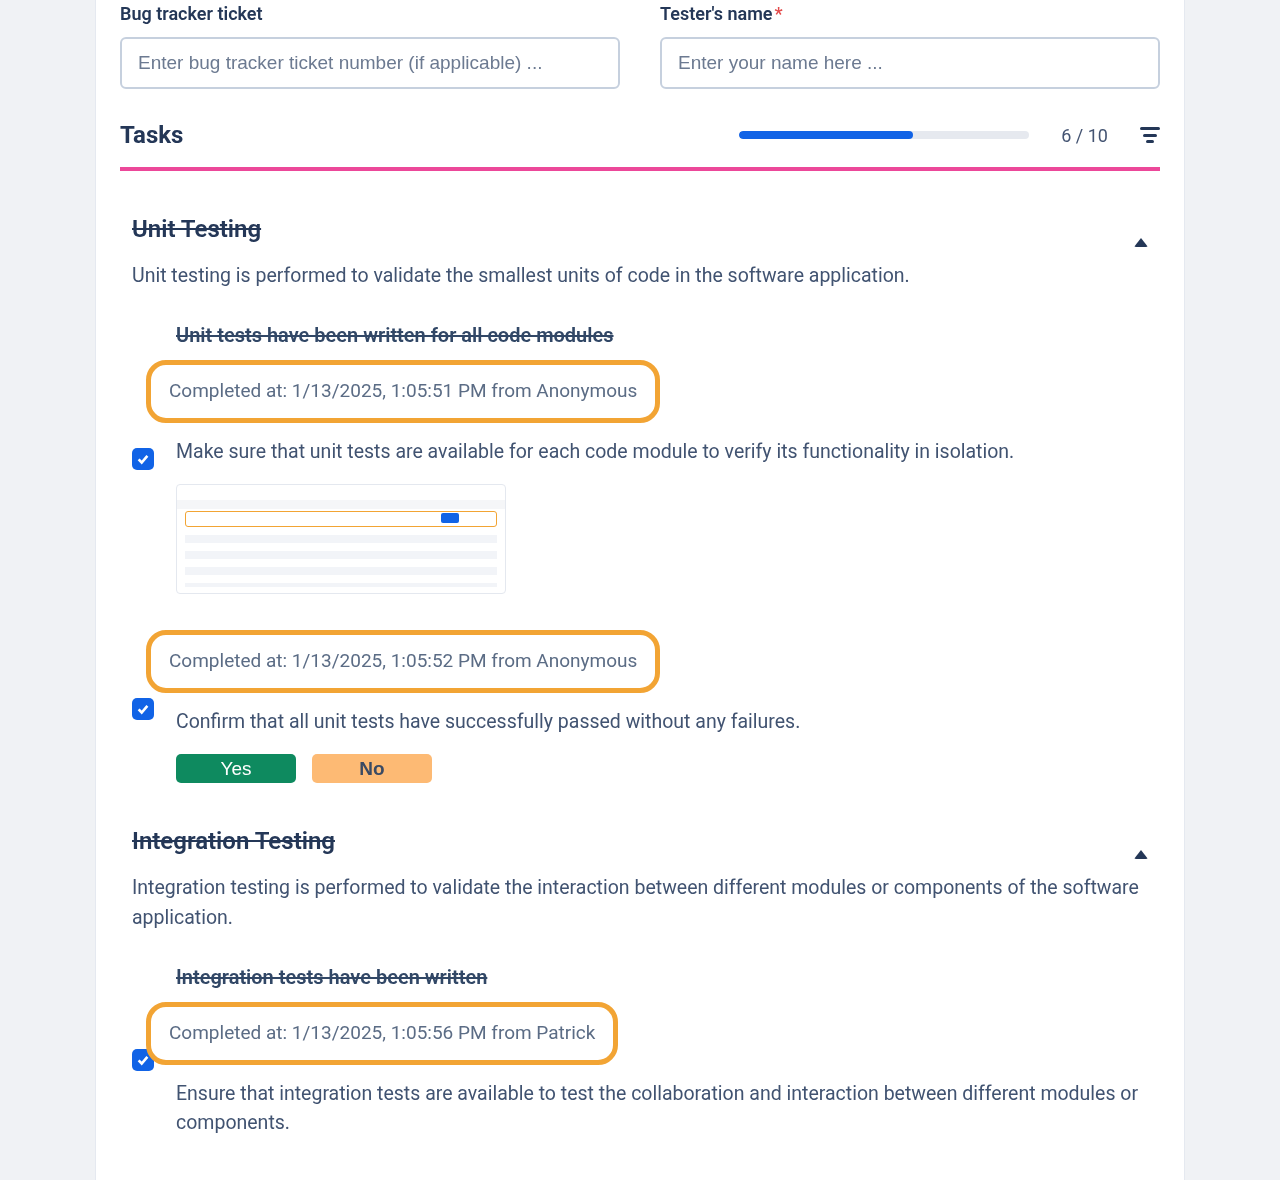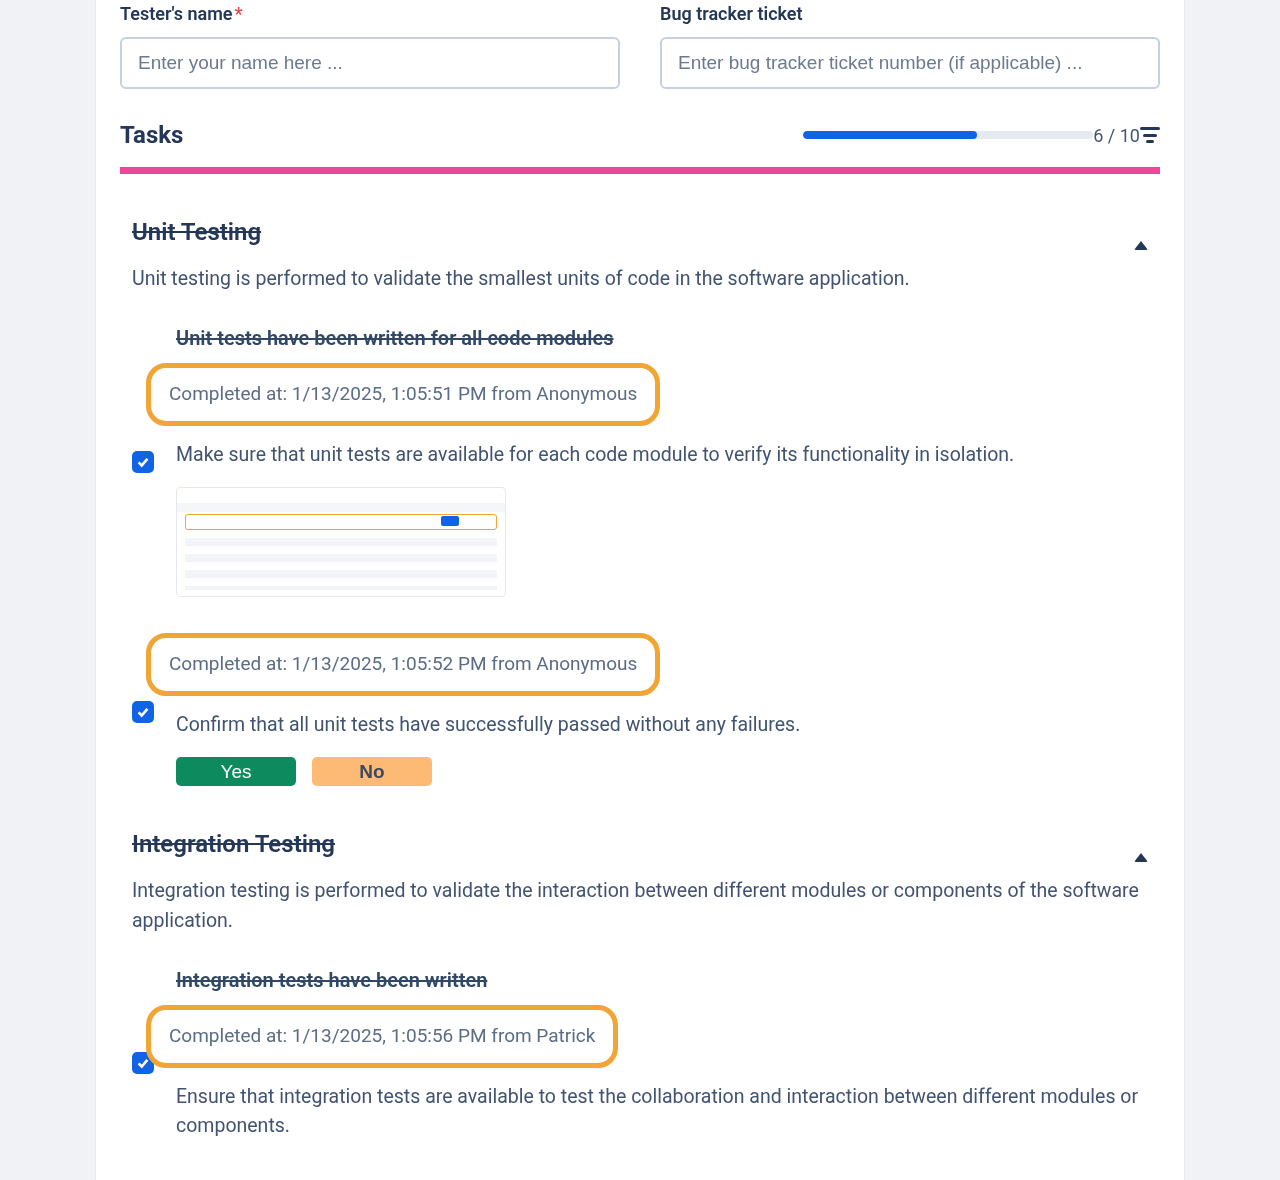--- a/index.html
+++ b/index.html
@@ -31,22 +31,22 @@
     padding: 0 16px;
     font-size: 19px;
     color: #5d7089;
     background: #fff;
   }
   .field-input::placeholder { color: #6c7a91; }
   
   .tasks-header {
     display: flex;
     align-items: center;
-    gap: 0;
-    border-bottom: 7px solid #ec4899;
+    gap: 32px;
+    border-bottom: 4px solid #ec4899;
     padding-bottom: 14px;
     margin-bottom: 40px;
   }
   .tasks-title { font-size: 24px; font-weight: 700; color: #243757; flex: 0 0 auto; }
   .spacer-flex { flex: 1; }
   .progress-track {
     width: 290px;
     height: 8px;
     background: #e6e9ef;
     border-radius: 6px;
@@ -126,28 +126,28 @@
   .btn-yes { background: #0e8a5f; color: #fff; }
   .btn-no  { background: #fdba74; color: #3a4a63; font-weight: bold; }
 </style>
 </head>
 <body>
 
 <div class="page-card">
 
   <div class="fields-row">
     <div class="field">
+      <label class="field-label">Bug tracker ticket</label>
+      <input class="field-input" type="text" placeholder="Enter bug tracker ticket number (if applicable) ..." style="">
+    </div>
+    <div class="field">
       <label class="field-label">
         <span>Tester's name</span><span class="req">*</span>
       </label>
       <input class="field-input" type="text" placeholder="Enter your name here ..." style="">
-    </div>
-    <div class="field">
-      <label class="field-label">Bug tracker ticket</label>
-      <input class="field-input" type="text" placeholder="Enter bug tracker ticket number (if applicable) ..." style="">
     </div>
   </div>
 
   <div class="tasks-header">
     <div class="tasks-title">Tasks</div>
     <div class="spacer-flex"></div>
     <div class="progress-track">
       <div class="progress-fill" style="width:60%"></div>
     </div>
     <div class="progress-count">6 / 10</div>

